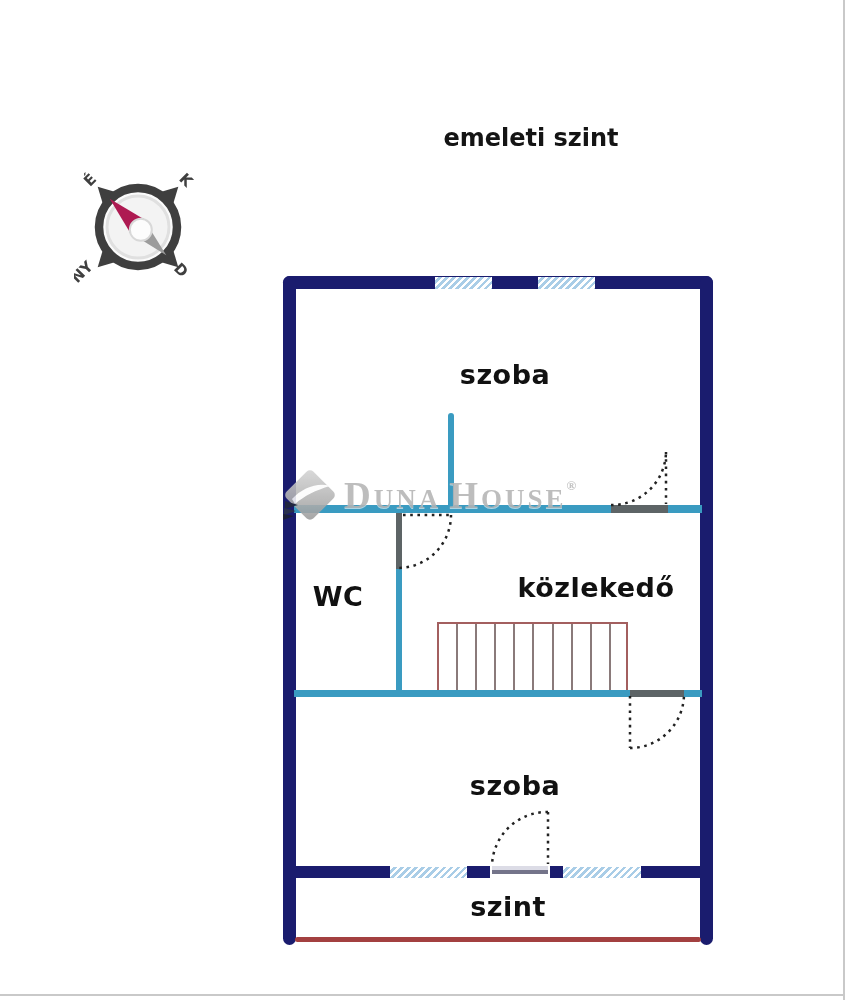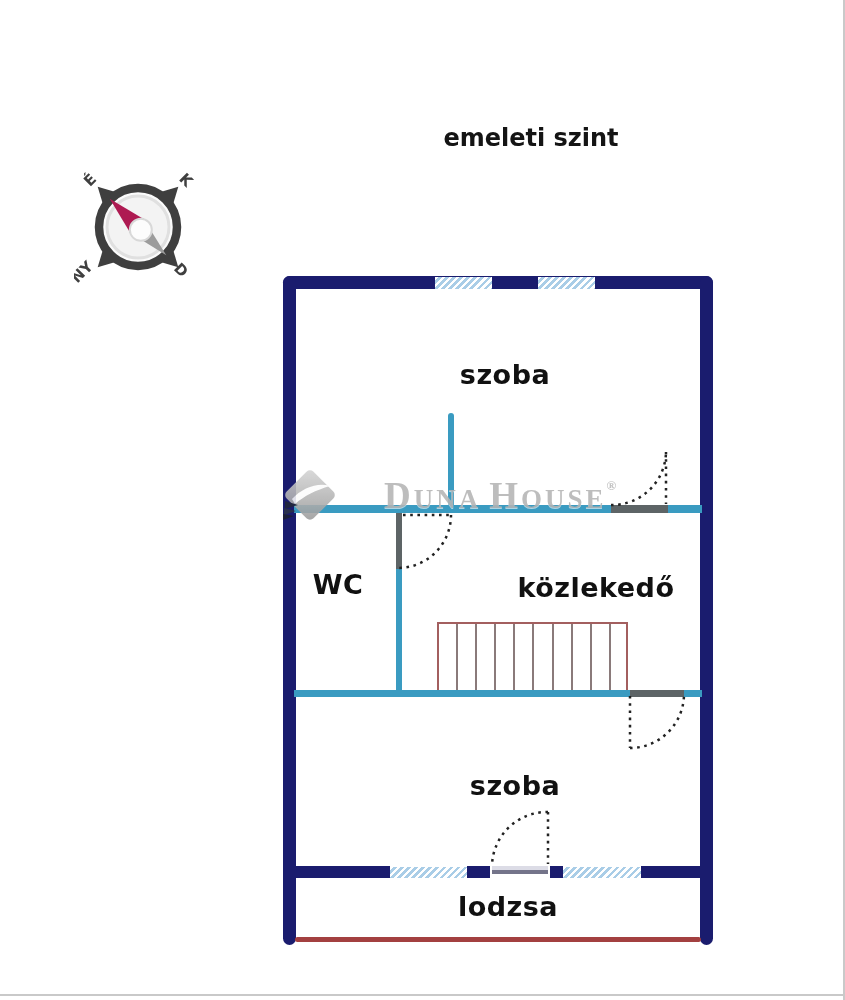--- a/index.html
+++ b/index.html
@@ -46,27 +46,27 @@
   .win-b1{left:107px;width:77px;} .win-b2{left:280px;width:78px;}
   .door-leaf-bottom{position:absolute;left:209px;top:590px;width:56px;height:8px;
         background:linear-gradient(#dcdce6 0 45%,#74748a 45% 100%);}
   .loggia-edge{position:absolute;left:12px;top:661px;width:406px;height:5px;
         background:#a34040;border-radius:3px;}
   .arcs{position:absolute;left:0;top:0;width:430px;height:669px;}
 
   .room-label{position:absolute;transform:translate(-50%,-50%);
         font-size:27px;font-weight:700;color:#111;white-space:nowrap;letter-spacing:0.5px;}
   .lbl-room-top{left:222px;top:98px;}
-  .lbl-wc{left:55px;top:308px;}
+  .lbl-wc{left:55px;top:320px;}
   .lbl-hall{left:269px;top:311px;margin-left:44px;}
   .lbl-room-bottom{left:232px;top:509px;}
   .lbl-loggia{left:225px;top:630px;}
 
   .watermark{position:absolute;left:280px;top:464px;display:flex;align-items:flex-start;
-        z-index:5;opacity:0.88;gap:40px;}
+        z-index:5;opacity:0.88;}
   .wm-text{font-family:"Liberation Serif","DejaVu Serif",serif;font-weight:700;color:#b5b5b5;
         letter-spacing:3px;margin-left:4px;margin-top:10px;white-space:nowrap;
         text-shadow:0 1px 0 rgba(255,255,255,0.65);}
   .wm-big{font-size:37px;} .wm-small{font-size:27px;}
   .wm-gap{display:inline-block;width:8px;}
   .wm-reg{font-size:13px;vertical-align:18px;letter-spacing:0;}
 
   .compass text{font-weight:700;font-size:15px;fill:#3f3f3f;
         font-family:"DejaVu Sans",sans-serif;}
 </style>
@@ -146,21 +146,21 @@
           <path d="M 265 536 A 55 55 0 0 0 209 590"></path>
           <path d="M 265 536 L 265 588"></path>
         </g>
       </g>
     </svg>
 
     <div class="room-label lbl-room-top">szoba</div>
     <div class="room-label lbl-wc">WC</div>
     <div class="room-label lbl-hall">közlekedő</div>
     <div class="room-label lbl-room-bottom">szoba</div>
-    <div class="room-label lbl-loggia">lodzsa</div>
+    <div class="room-label lbl-loggia">szint</div>
   </div>
 
   <div class="watermark">
     <svg width="60" height="62" viewBox="0 0 60 62">
       <defs>
         <linearGradient id="gd" x1="0" y1="0" x2="1" y2="1">
           <stop offset="0" stop-color="#d6d6d6"></stop>
           <stop offset="1" stop-color="#999999"></stop>
         </linearGradient>
       </defs>

